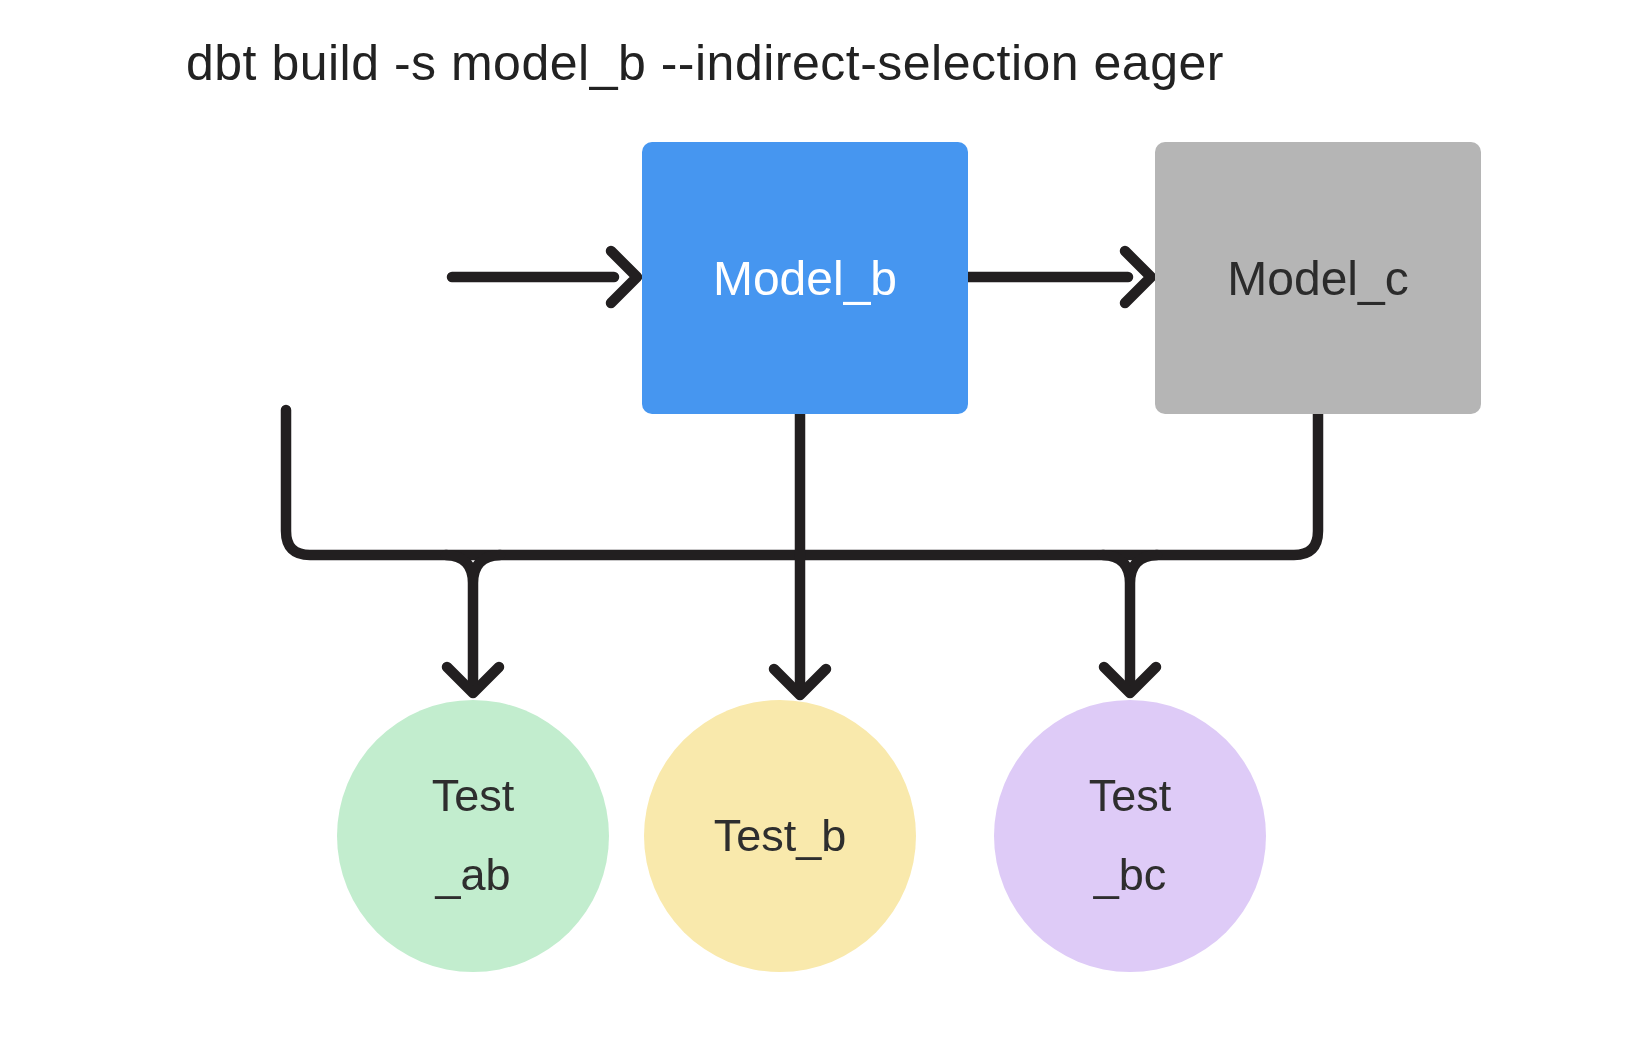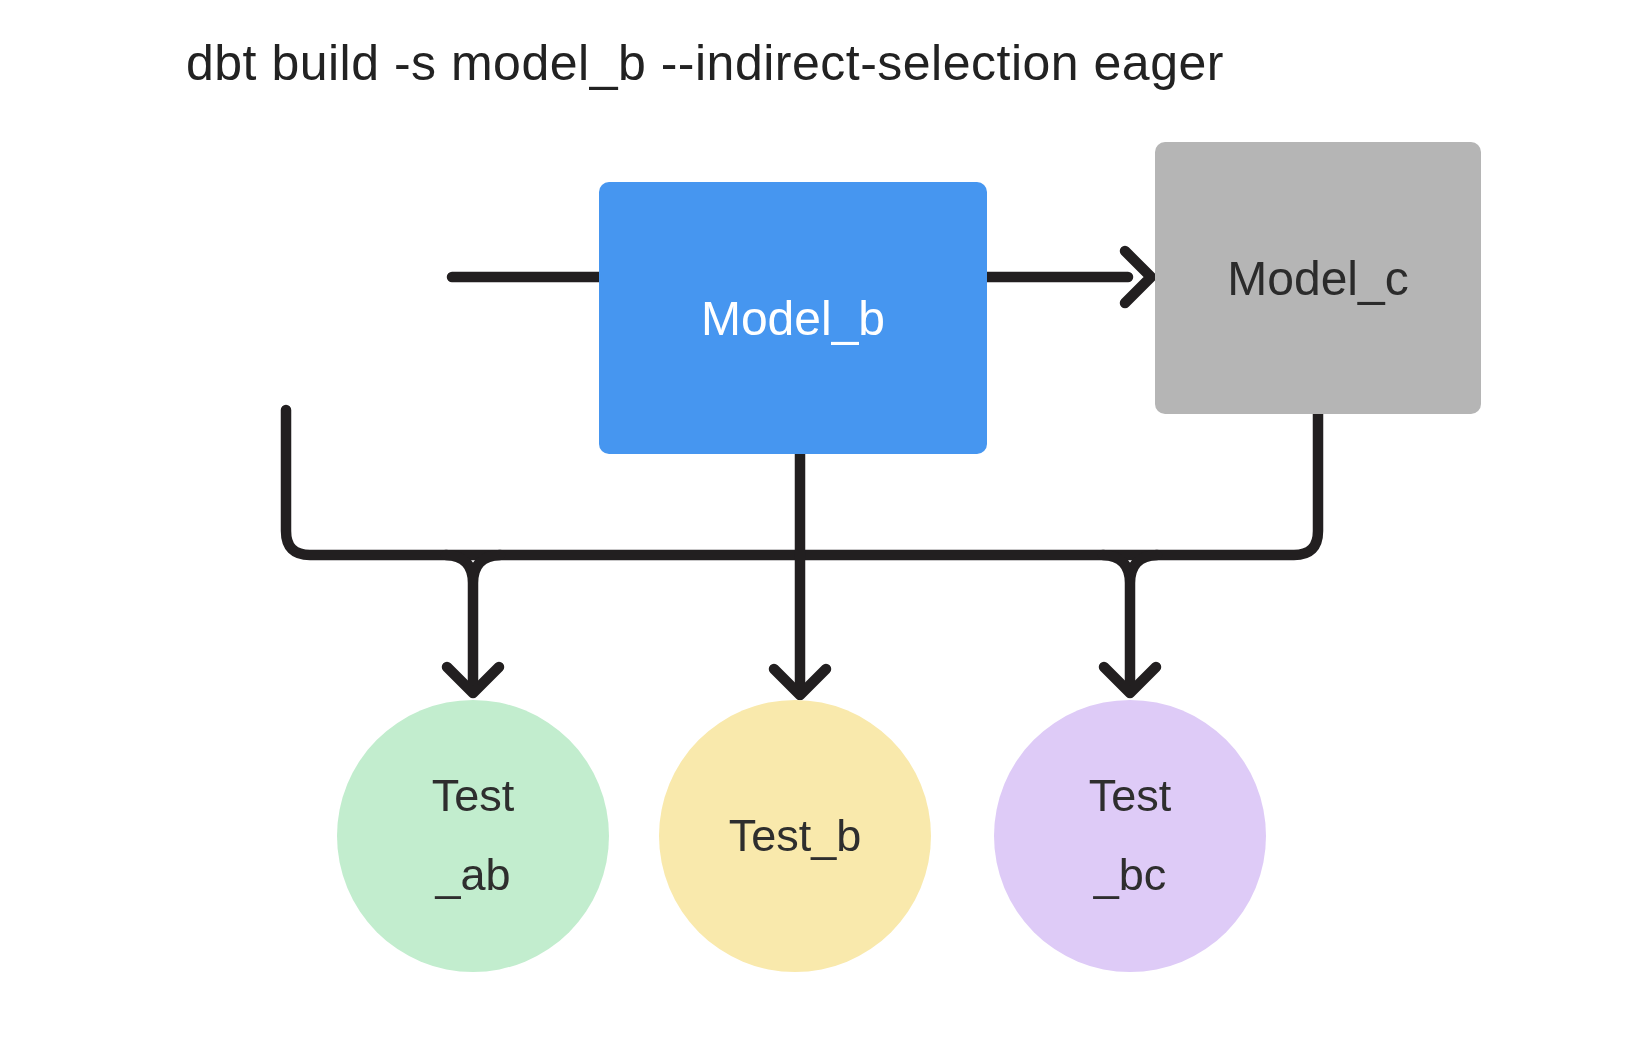--- a/index.html
+++ b/index.html
@@ -39,39 +39,39 @@
     top: 142px;
     height: 272px;
     border-radius: 10px;
     display: flex;
     align-items: center;
     justify-content: center;
     font-size: 48px;
     z-index: 2;
   }
   .model-a { left: 122px;  width: 328px; }
-  .model-b { left: 599px;  width: 388px; margin-top: 40px; }
+  .model-b { left: 642px;  width: 326px; }
   .model-c { left: 1155px; width: 326px; }
   .test {
     position: absolute;
     top: 700px;
     width: 272px;
     height: 272px;
     border-radius: 50%;
     display: flex;
     align-items: center;
     justify-content: center;
     text-align: center;
     font-size: 45px;
     line-height: 1.75;
     white-space: pre-line;
     z-index: 2;
   }
   .test-ab { left: 337px; }
-  .test-b  { left: 659px; }
+  .test-b  { left: 644px; }
   .test-bc { left: 994px; }
 </style>
 </head>
 <body>
 
 <div class="canvas">
 
   <div class="title" style="color: rgb(34, 34, 34);">dbt build -s model_b --indirect-selection eager</div>
 
   <svg class="edges" viewBox="0 0 1630 1060">

